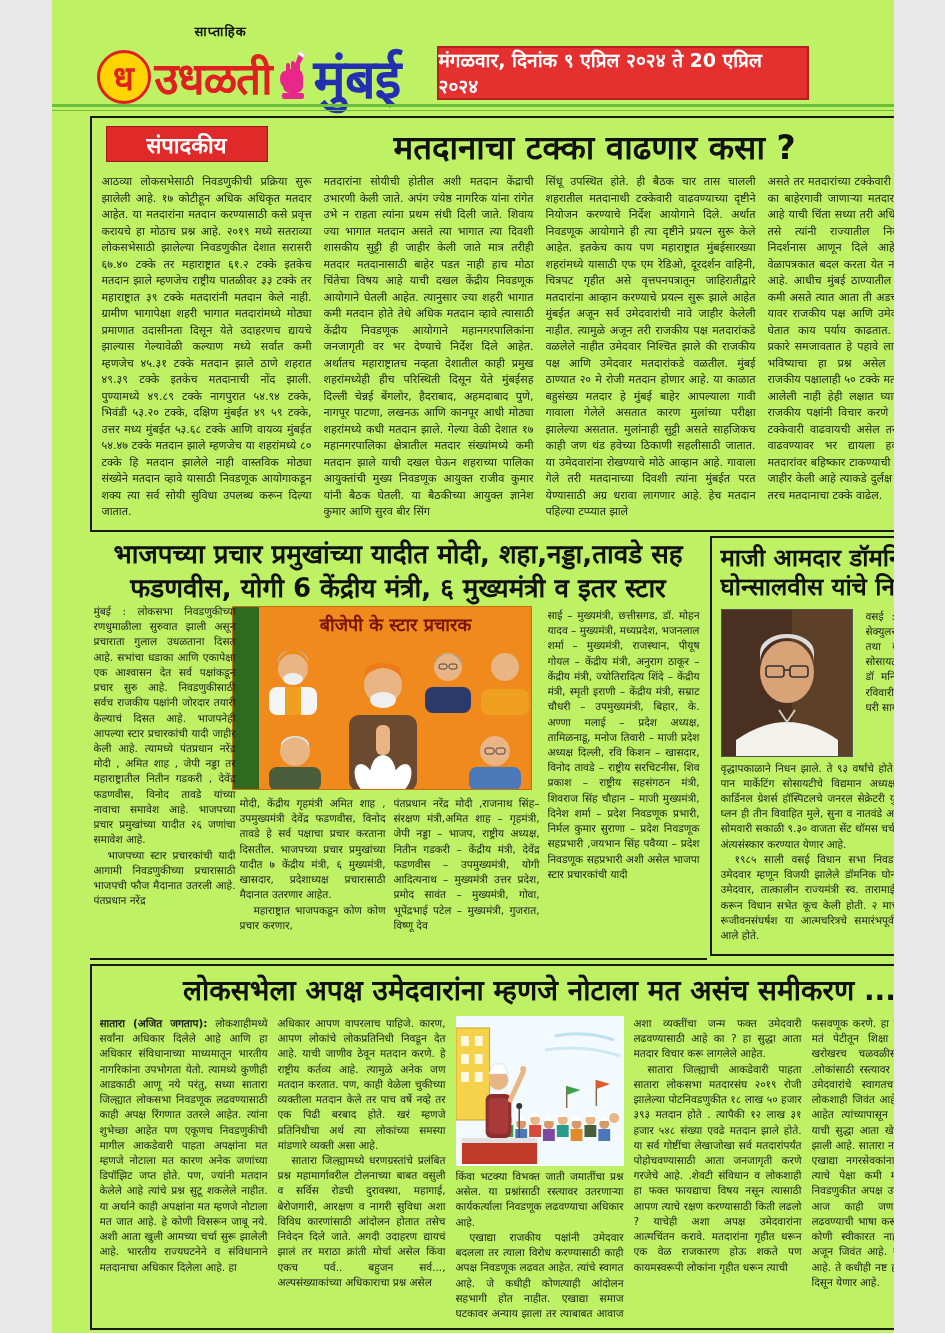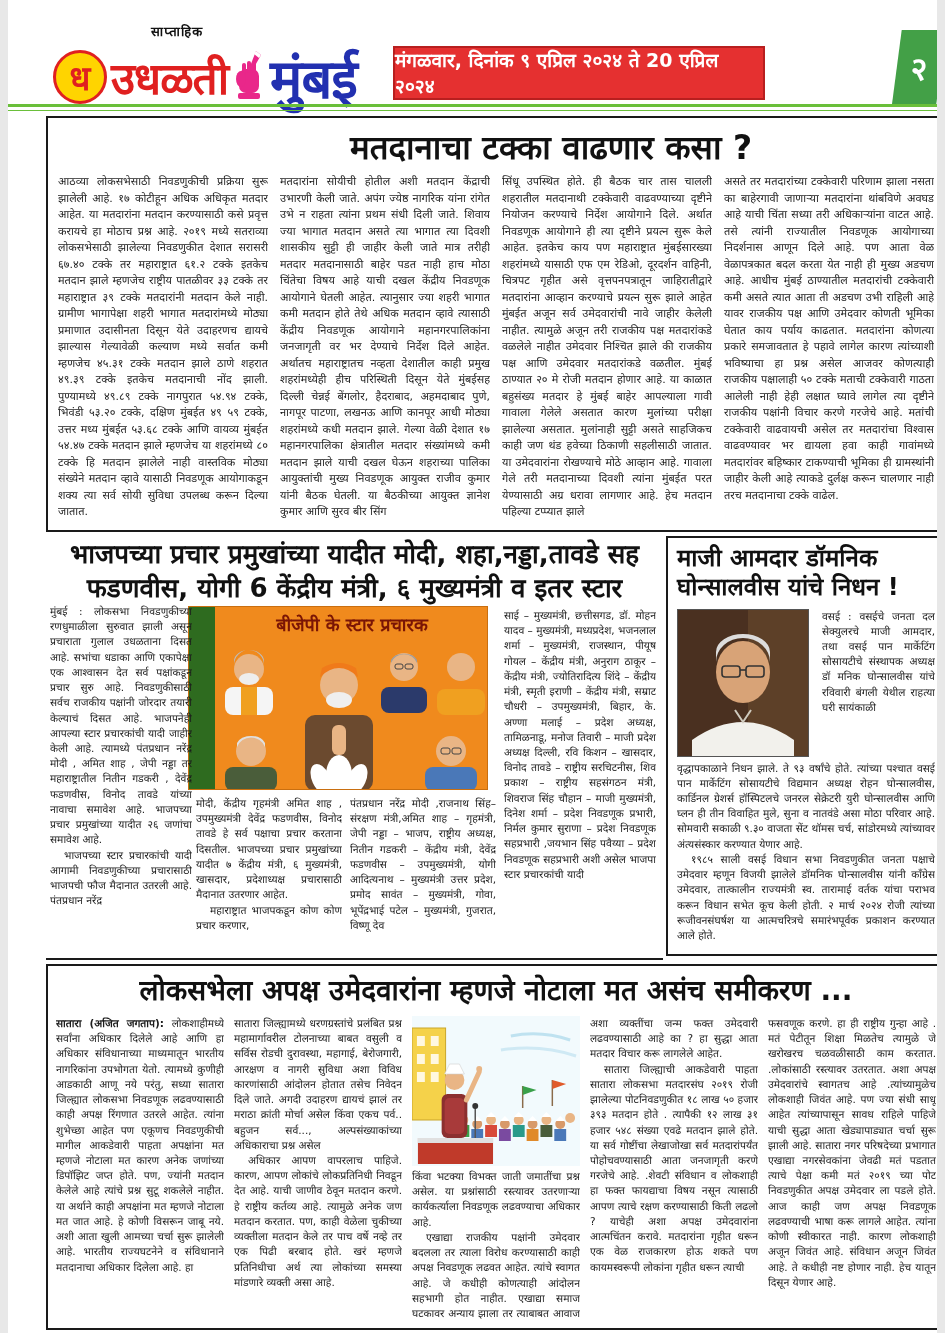--- a/index.html
+++ b/index.html
@@ -1,17 +1,17 @@
 <!DOCTYPE html>
 <html><head>
 <meta charset="utf-8">
 <style>
   * { margin:0; padding:0; box-sizing:border-box; }
   body { background:#e8e8e8; font-family:"DejaVu Sans", sans-serif; }
-  .page { position:relative; width:929px; height:1333px; background:#ffffff; margin:0 auto; overflow:hidden; color:#1a1a1a;text-decoration:underline; }
+  .page { position:relative; width:842px; height:1333px; background:#bef264; margin:0 auto; overflow:hidden; color:#1a1a1a;text-decoration:underline; }
 
   
   .masthead { position:absolute; top:0; left:0; width:945px; height:108px; }
   .logo-block { position:absolute; left:45px; top:22px; }
   .weekly-label { font-size:13px; font-weight:bold; color:#111; margin-left:98px; letter-spacing:1px; }
   .logo-row { display:flex; align-items:center; gap:4px; }
   .dha-circle { width:54px; height:54px; border-radius:50%; background:#ffd400; border:3px solid #e02020; color:#e02020; font-size:34px; font-weight:bold; display:flex; align-items:center; justify-content:center; }
   .logo-red { font-size:44px; font-weight:bold; color:#e02020; letter-spacing:-1px; }
   .logo-blue { font-size:54px; font-weight:bold; color:#2230b0; letter-spacing:-1px; }
   .date-box { position:absolute; left:385px; top:46px; width:372px; height:54px; background:#e53030; border:2px solid #b81f1f; display:flex; align-items:center; justify-content:center; color:#fff; font-size:19px; font-weight:bold; }
@@ -84,20 +84,21 @@
         </span>
         <span class="logo-blue">मुंबई</span>
       </div>
     </div>
     <div class="date-box">मंगळवार, दिनांक ९ एप्रिल २०२४ ते 20 एप्रिल २०२४</div>
     <div class="page-num">२</div>
     <div class="green-rule"></div>
   </div>
 
   <div class="editorial-box">
+    <div class="section-label">संपादकीय</div>
     <div class="ed-headline headline">मतदानाचा टक्का वाढणार कसा ?</div>
     <div class="ed-cols">
       <div class="ecol jtext">आठव्या लोकसभेसाठी निवडणुकीची प्रक्रिया सुरू झालेली आहे. १७ कोटीहून अधिक अधिकृत मतदार आहेत. या मतदारांना मतदान करण्यासाठी कसे प्रवृत्त करायचे हा मोठाच प्रश्न आहे. २०१९ मध्ये सतराव्या लोकसभेसाठी झालेल्या निवडणुकीत देशात सरासरी ६७.४० टक्के तर महाराष्ट्रात ६१.२ टक्के इतकेच मतदान झाले म्हणजेच राष्ट्रीय पातळीवर ३३ टक्के तर महाराष्ट्रात ३९ टक्के मतदारांनी मतदान केले नाही. ग्रामीण भागापेक्षा शहरी भागात मतदारांमध्ये मोठ्या प्रमाणात उदासीनता दिसून येते उदाहरणच द्यायचे झाल्यास गेल्यावेळी कल्याण मध्ये सर्वात कमी म्हणजेच ४५.३१ टक्के मतदान झाले ठाणे शहरात ४९.३९ टक्के इतकेच मतदानाची नोंद झाली. पुण्यामध्ये ४९.८९ टक्के नागपुरात ५४.९४ टक्के, भिवंडी ५३.२० टक्के, दक्षिण मुंबईत ४९ ५९ टक्के, उत्तर मध्य मुंबईत ५३.६८ टक्के आणि वायव्य मुंबईत ५४.४७ टक्के मतदान झाले म्हणजेच या शहरांमध्ये ८० टक्के हि मतदान झालेले नाही वास्तविक मोठ्या संख्येने मतदान व्हावे यासाठी निवडणूक आयोगाकडून शक्य त्या सर्व सोयी सुविधा उपलब्ध करून दिल्या जातात.</div>
       <div class="ecol jtext">मतदारांना सोयीची होतील अशी मतदान केंद्राची उभारणी केली जाते. अपंग ज्येष्ठ नागरिक यांना रांगेत उभे न राहता त्यांना प्रथम संधी दिली जाते. शिवाय ज्या भागात मतदान असते त्या भागात त्या दिवशी शासकीय सुट्टी ही जाहीर केली जाते मात्र तरीही मतदार मतदानासाठी बाहेर पडत नाही हाच मोठा चिंतेचा विषय आहे याची दखल केंद्रीय निवडणूक आयोगाने घेतली आहेत. त्यानुसार ज्या शहरी भागात कमी मतदान होते तेथे अधिक मतदान व्हावे त्यासाठी केंद्रीय निवडणूक आयोगाने महानगरपालिकांना जनजागृती वर भर देण्याचे निर्देश दिले आहेत. अर्थातच महाराष्ट्रातच नव्हता देशातील काही प्रमुख शहरांमध्येही हीच परिस्थिती दिसून येते मुंबईसह दिल्ली चेन्नई बेंगलोर, हैदराबाद, अहमदाबाद पुणे, नागपूर पाटणा, लखनऊ आणि कानपूर आधी मोठ्या शहरांमध्ये कधी मतदान झाले. गेल्या वेळी देशात १७ महानगरपालिका क्षेत्रातील मतदार संख्यांमध्ये कमी मतदान झाले याची दखल घेऊन शहराच्या पालिका आयुक्तांची मुख्य निवडणूक आयुक्त राजीव कुमार यांनी बैठक घेतली. या बैठकीच्या आयुक्त ज्ञानेश कुमार आणि सुरव बीर सिंग</div>
       <div class="ecol jtext">सिंधू उपस्थित होते. ही बैठक चार तास चालली शहरातील मतदानाथी टक्केवारी वाढवण्याच्या दृष्टीने नियोजन करण्याचे निर्देश आयोगाने दिले. अर्थात निवडणूक आयोगाने ही त्या दृष्टीने प्रयत्न सुरू केले आहेत. इतकेच काय पण महाराष्ट्रात मुंबईसारख्या शहरांमध्ये यासाठी एफ एम रेडिओ, दूरदर्शन वाहिनी, चित्रपट गृहीत असे वृत्तपनपत्रातून जाहिरातीद्वारे मतदारांना आव्हान करण्याचे प्रयत्न सुरू झाले आहेत मुंबईत अजून सर्व उमेदवारांची नावे जाहीर केलेली नाहीत. त्यामुळे अजून तरी राजकीय पक्ष मतदारांकडे वळलेले नाहीत उमेदवार निश्चित झाले की राजकीय पक्ष आणि उमेदवार मतदारांकडे वळतील. मुंबई ठाण्यात २० मे रोजी मतदान होणार आहे. या काळात बहुसंख्य मतदार हे मुंबई बाहेर आपल्याला गावी गावाला गेलेले असतात कारण मुलांच्या परीक्षा झालेल्या असतात. मुलांनाही सुट्टी असते साहजिकच काही जण थंड हवेच्या ठिकाणी सहलीसाठी जातात. या उमेदवारांना रोखण्याचे मोठे आव्हान आहे. गावाला गेले तरी मतदानाच्या दिवशी त्यांना मुंबईत परत येण्यासाठी अग्र धरावा लागणार आहे. हेच मतदान पहिल्या टप्प्यात झाले</div>
       <div class="ecol jtext">असते तर मतदारांच्या टक्केवारी परिणाम झाला नसता का बाहेरगावी जाणाऱ्या मतदारांना थांबविणे अवघड आहे याची चिंता सध्या तरी अधिकाऱ्यांना वाटत आहे. तसे त्यांनी राज्यातील निवडणूक आयोगाच्या निदर्शनास आणून दिले आहे. पण आता वेळ वेळापत्रकात बदल करता येत नाही ही मुख्य अडचण आहे. आधीच मुंबई ठाण्यातील मतदारांची टक्केवारी कमी असते त्यात आता ती अडचण उभी राहिली आहे यावर राजकीय पक्ष आणि उमेदवार कोणती भूमिका घेतात काय पर्याय काढतात. मतदारांना कोणत्या प्रकारे समजावतात हे पहावे लागेल कारण त्यांच्याशी भविष्याचा हा प्रश्न असेल आजवर कोणत्याही राजकीय पक्षालाही ५० टक्के मताची टक्केवारी गाठता आलेली नाही हेही लक्षात घ्यावे लागेल त्या दृष्टीने राजकीय पक्षांनी विचार करणे गरजेचे आहे. मतांची टक्केवारी वाढवायची असेल तर मतदारांचा विश्वास वाढवण्यावर भर द्यायला हवा काही गावांमध्ये मतदारांवर बहिष्कार टाकण्याची भूमिका ही ग्रामस्थांनी जाहीर केली आहे त्याकडे दुर्लक्ष करून चालणार नाही तरच मतदानाचा टक्के वाढेल.</div>
     </div>
   </div>
 
   <div class="bjp-area">
@@ -188,22 +189,22 @@
     </div>
   </div>
 
   <div class="nota-box">
     <div class="nota-headline headline">लोकसभेला अपक्ष उमेदवारांना म्हणजे नोटाला मत असंच समीकरण ...</div>
     <div class="nota-cols">
       <div class="ncol jtext">
         <p><span class="byline">सातारा (अजित जगताप):</span> <span>लोकशाहीमध्ये सर्वांना अधिकार दिलेले आहे आणि हा अधिकार संविधानाच्या माध्यमातून भारतीय नागरिकांना उपभोगता येतो. त्यामध्ये कुणीही आडकाठी आणू नये परंतु, सध्या सातारा जिल्ह्यात लोकसभा निवडणूक लढवण्यासाठी काही अपक्ष रिंगणात उतरले आहेत. त्यांना शुभेच्छा आहेत पण एकूणच निवडणुकीची मागील आकडेवारी पाहता अपक्षांना मत म्हणजे नोटाला मत कारण अनेक जणांच्या डिपॉझिट जप्त होते. पण, ज्यांनी मतदान केलेले आहे त्यांचे प्रश्न सुटू शकलेले नाहीत. या अर्थाने काही अपक्षांना मत म्हणजे नोटाला मत जात आहे. हे कोणी विसरून जाबू नये. अशी आता खुली आमच्या चर्चा सुरू झालेली आहे. भारतीय राज्यघटनेने व संविधानाने मतदानाचा अधिकार दिलेला आहे. हा</span></p>
       </div>
       <div class="ncol jtext">
+        <p>अधिकार आपण वापरलाच पाहिजे. कारण, आपण लोकांचे लोकप्रतिनिधी निवडून देत आहे. याची जाणीव ठेवून मतदान करणे. हे राष्ट्रीय कर्तव्य आहे. त्यामुळे अनेक जण मतदान करतात. पण, काही वेळेला चुकीच्या व्यक्तीला मतदान केले तर पाच वर्षे नव्हे तर एक पिढी बरबाद होते. खरं म्हणजे प्रतिनिधीचा अर्थ त्या लोकांच्या समस्या मांडणारे व्यक्ती असा आहे.</p>
         <p>सातारा जिल्ह्यामध्ये धरणग्रस्तांचे प्रलंबित प्रश्न महामार्गावरील टोलनाच्या बाबत वसुली व सर्विस रोडची दुरावस्था, महागाई, बेरोजगारी, आरक्षण व नागरी सुविधा अशा विविध कारणांसाठी आंदोलन होतात तसेच निवेदन दिले जाते. अगदी उदाहरण द्यायचं झालं तर मराठा क्रांती मोर्चा असेल किंवा एकच पर्व.. बहुजन सर्व..., अल्पसंख्याकांच्या अधिकाराचा प्रश्न असेल</p>
-        <p>अधिकार आपण वापरलाच पाहिजे. कारण, आपण लोकांचे लोकप्रतिनिधी निवडून देत आहे. याची जाणीव ठेवून मतदान करणे. हे राष्ट्रीय कर्तव्य आहे. त्यामुळे अनेक जण मतदान करतात. पण, काही वेळेला चुकीच्या व्यक्तीला मतदान केले तर पाच वर्षे नव्हे तर एक पिढी बरबाद होते. खरं म्हणजे प्रतिनिधीचा अर्थ त्या लोकांच्या समस्या मांडणारे व्यक्ती असा आहे.</p>
       </div>
       <div class="ncol jtext">
         <div class="cartoon">
           <svg width="100%" height="150" viewBox="0 0 170 150" preserveAspectRatio="none">
             <rect x="0" y="0" width="170" height="150" fill="#f2fafd"></rect>
             <rect x="0" y="12" width="34" height="92" fill="#f5d24a" stroke="#c9a52a" stroke-width="1"></rect>
             <rect x="5" y="20" width="8" height="10" fill="#fff8e0"></rect>
               <rect x="19" y="20" width="8" height="10" fill="#fff8e0"></rect>
             <rect x="5" y="38" width="8" height="10" fill="#fff8e0"></rect>
               <rect x="19" y="38" width="8" height="10" fill="#fff8e0"></rect>

